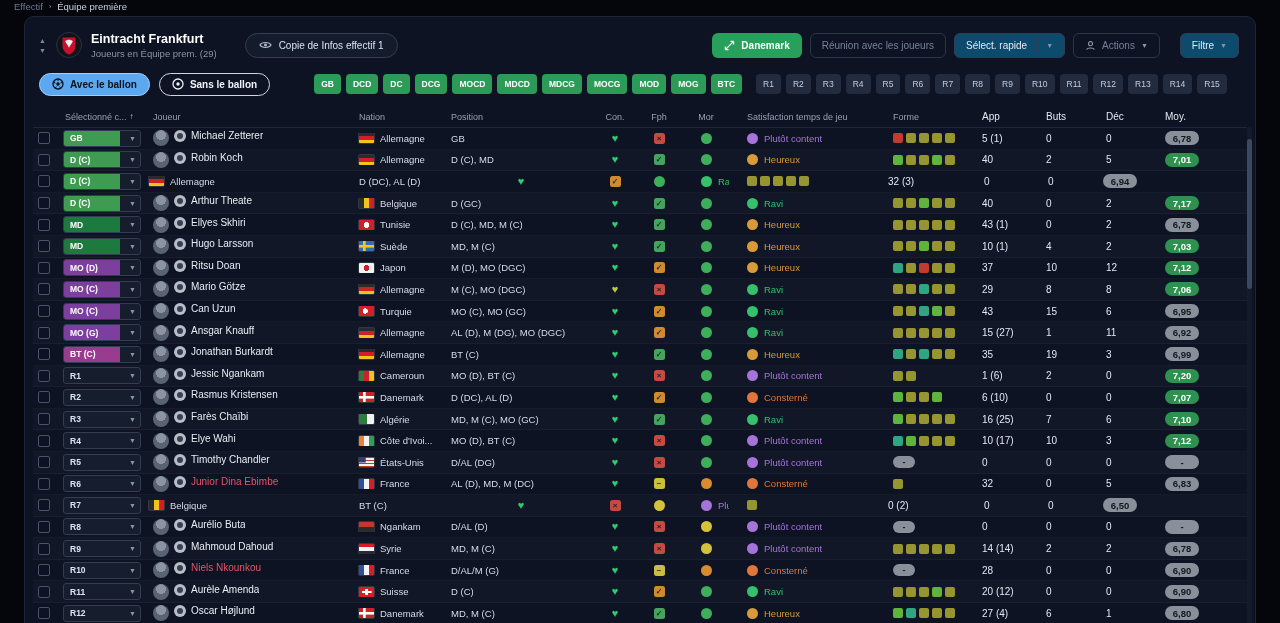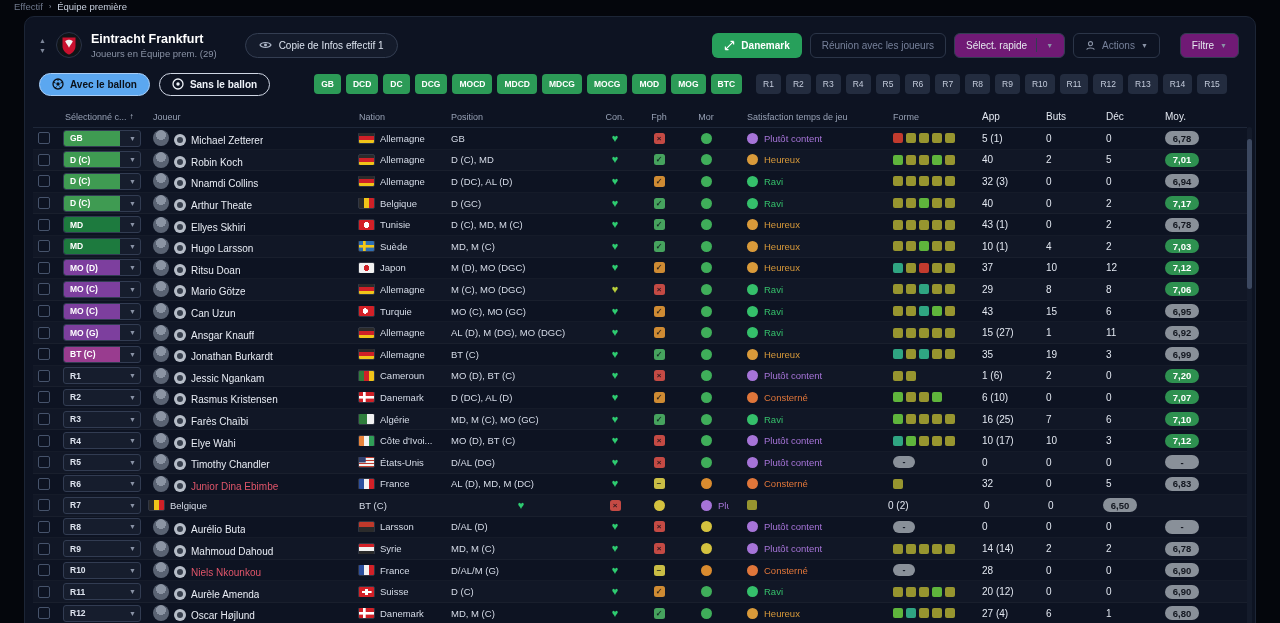--- a/index.html
+++ b/index.html
@@ -13,21 +13,21 @@
 .navchev{display:flex;flex-direction:column;gap:3px;margin-right:10px;color:#7d8699;font-size:7px;line-height:7px;text-align:center}
 .navchev span{cursor:pointer}
 .titles{margin-left:9px}
 .club{font-size:12.5px;font-weight:bold;color:#fff}
 .sub{font-size:9.5px;color:#8a93a6;margin-top:2px}
 .viewpill{margin-left:28px;display:flex;align-items:center;gap:7px;height:25px;padding:0 13px;border:1px solid #343e52;border-radius:13px;background:#141b2b;font-size:10px;color:#dbe2ee;cursor:pointer}
 .hdr-right{margin-left:auto;display:flex;align-items:center;gap:8px}
 .btn{height:25px;display:inline-flex;align-items:center;gap:6px;padding:0 11px;border-radius:6px;font-size:10px;border:1px solid transparent;cursor:pointer;white-space:nowrap}
 .btn-green{background:#27a05b;color:#fff;font-weight:bold}
 .btn-ghost{border-color:#2b3548;color:#76809a;background:transparent}
-.btn-dark{background:#701a75;border-color:#333d52;color:#e6e9ef}
+.btn-dark{background:#0c4a6e;border-color:#333d52;color:#e6e9ef}
 .btn .divider{width:1px;height:14px;background:#333d52;margin:0 3px}
 .chev{font-size:7px;color:#8a93a6}
 .btn-filtre{margin-left:12px}
 
 .toolbar{display:flex;align-items:center;margin:11px 6px 0 6px;height:24px}
 .pill{height:23px;border-radius:12px;display:inline-flex;align-items:center;gap:6px;padding:0 12px;font-size:10px;font-weight:bold;cursor:pointer;white-space:nowrap}
 .pill-blue{background:#5ba7f0;color:#0b1018;border:1px solid #a9cef7}
 .pill-outline{border:1px solid #cfd6e4;color:#eef2f8;margin-left:9px;background:transparent}
 .posfilters{display:flex;gap:5px;margin-left:44px}
 .resgroup{margin-left:14px}
@@ -41,21 +41,21 @@
 .sort{font-size:8px;color:#b9c2d4}
 .cell{overflow:hidden;white-space:nowrap}
 .trow{height:21.6px;border-bottom:1px solid rgba(255,255,255,0.035);font-size:10px;cursor:default}
 .trow.alt{background:rgba(255,255,255,0.018)}
 .cbcell{padding-left:5px}
 .cb{width:12px;height:12px;border:1px solid #46536b;border-radius:2px;display:block;background:#0d1322;cursor:pointer}
 .rolesel{width:78px;height:17px;border:1px solid #323c52;border-radius:3px;background:#161d2d;display:flex;align-items:center;overflow:hidden;cursor:pointer}
 .role-swatch{height:100%;flex:0 0 56px;display:flex;align-items:center;padding-left:6px;font-size:8.5px;font-weight:bold;color:#fff}
 .role-swatch.plain{background:transparent;color:#dde3ee;font-weight:600}
 .rolesel .chev{margin-left:auto;margin-right:4px}
-.playercell{display:flex;align-items:flex-end;gap:5px;padding-left:8px}
+.playercell{display:flex;align-items:flex-start;gap:5px;padding-left:8px}
 .avatar{width:16px;height:16px;border-radius:50%;background:radial-gradient(circle at 50% 32%,#8b94a3 0 36%,#5a6373 37%);flex:none}
 .badge-ico{width:12px;height:12px;border-radius:50%;background:#b7bec9;flex:none;position:relative}
 .badge-ico:after{content:"";position:absolute;inset:3px;border-radius:50%;background:#39414f}
 .pname{white-space:nowrap;overflow:hidden;text-overflow:ellipsis;color:#e8ecf4;cursor:pointer}
 .pname.alert{color:#e0556a}
 .nationcell{display:flex;align-items:center;gap:6px;padding-left:4px}
 .flag{width:15px;height:10px;border-radius:1px;outline:1px solid rgba(255,255,255,0.14);flex:none}
 .nname{font-size:9.5px;color:#d6dce8}
 .pos{font-size:9.5px;color:#d6dce8;padding-left:4px}
 .ccell{display:flex;justify-content:center}
@@ -326,25 +326,20 @@
       <span class="cb"></span>
     </div>
     <div class="cell">
       <div class="rolesel">
         <span class="role-swatch" style="background: rgb(63, 155, 82);">
           <span class="role-label">D (C)</span>
         </span>
         <span class="chev">▼</span>
       </div>
     </div>
-    <div class="cell playercell">
-      <span class="avatar"></span>
-      <span class="badge-ico"></span>
-      <span class="pname">Nnamdi Collins</span>
-    </div>
     <div class="cell nationcell">
       <span class="flag" style="background: linear-gradient(rgb(43, 43, 43) 0%, rgb(43, 43, 43) 33.3%, rgb(207, 32, 39) 33.3%, rgb(207, 32, 39) 66.7%, rgb(240, 196, 25) 66.7%, rgb(240, 196, 25) 100%);"></span>
       <span class="nname">Allemagne</span>
     </div>
     <div class="cell pos">D (DC), AL (D)</div>
     <div class="cell ccell">
       <span class="heart" style="color: rgb(46, 204, 113);">♥</span>
     </div>
     <div class="cell ccell">
       <span class="fph" style="background: rgb(207, 139, 51);">✓</span>
@@ -1112,21 +1107,21 @@
         <span class="chev">▼</span>
       </div>
     </div>
     <div class="cell playercell">
       <span class="avatar"></span>
       <span class="badge-ico"></span>
       <span class="pname">Aurélio Buta</span>
     </div>
     <div class="cell nationcell">
       <span class="flag" style="background: linear-gradient(rgb(192, 57, 43) 0%, rgb(192, 57, 43) 50%, rgb(43, 43, 43) 50%, rgb(43, 43, 43) 100%);"></span>
-      <span class="nname">Larsson</span>
+      <span class="nname">Ngankam</span>
     </div>
     <div class="cell pos">D/AL (D)</div>
     <div class="cell ccell">
       <span class="heart" style="color: rgb(46, 204, 113);">♥</span>
     </div>
     <div class="cell ccell">
       <span class="fph" style="background: rgb(196, 74, 68);">×</span>
     </div>
     <div class="cell ccell">
       <span class="mor" style="background: rgb(212, 194, 63);"></span>

